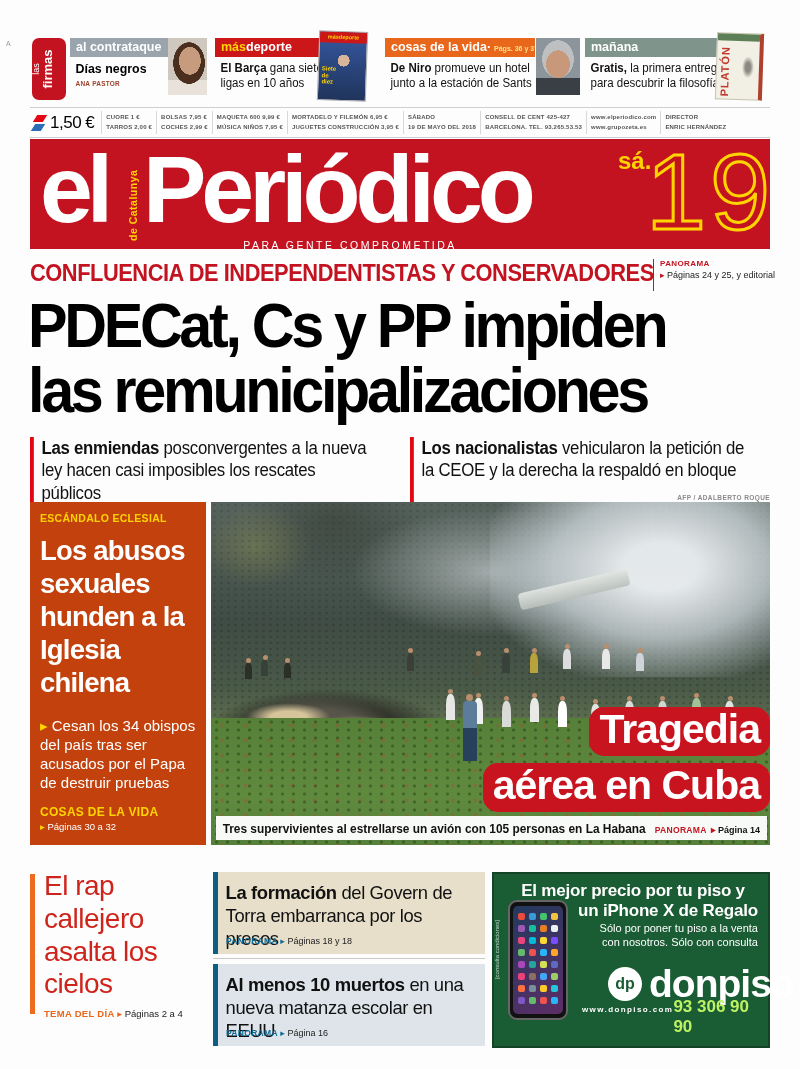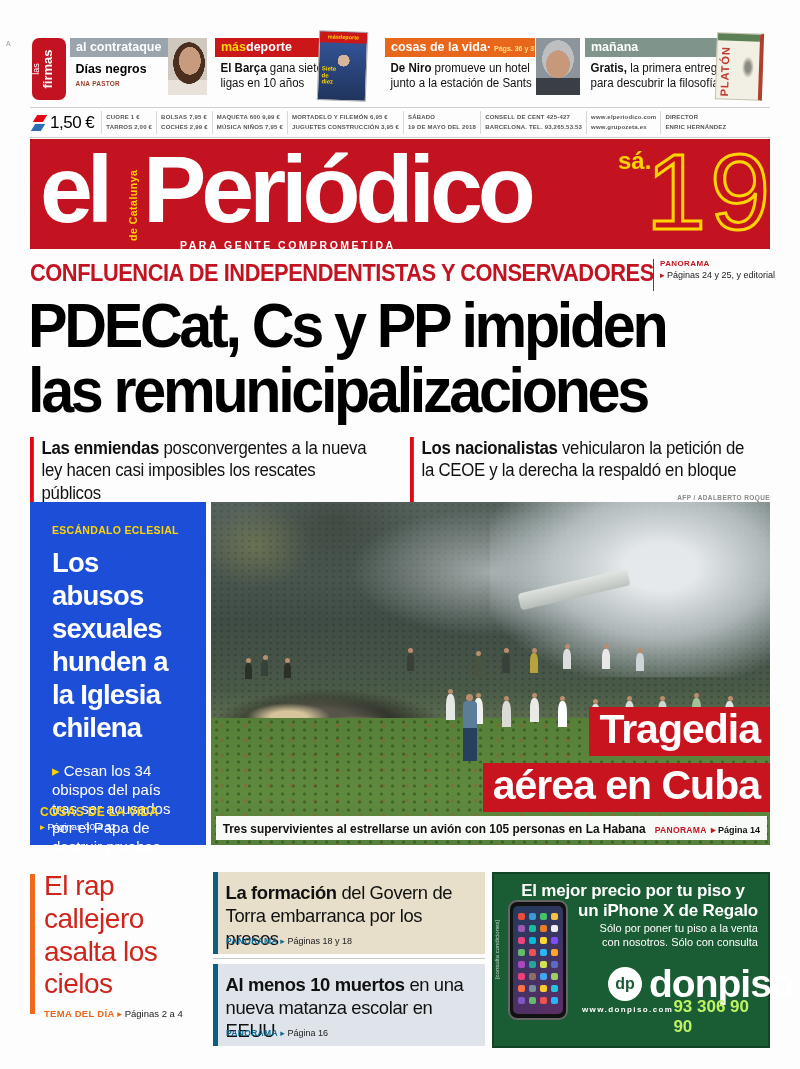--- a/index.html
+++ b/index.html
@@ -43,40 +43,40 @@
   .zeta::after{content:'';position:absolute;left:1px;bottom:1px;width:10px;height:7px;background:#2d6db5;transform:skewX(-32deg);}
   .price{font-size:17px;color:#000000;margin:0 7px 0 3px;letter-spacing:-.5px;flex:none;}
   .infocol{border-left:1px solid #d8d8d8;padding:2px 4px;display:flex;flex-direction:column;justify-content:center;flex:none;}
   .infocol .l{font-size:6px;font-weight:bold;color:#555;letter-spacing:.2px;line-height:1.55;white-space:nowrap;text-transform:uppercase;}
   .infocol .lower{text-transform:none;}
   
   .masthead{left:30px;top:139px;width:740px;height:110px;background:#c41320;overflow:hidden;}
   .mh-el{position:absolute;left:10px;top:0px;font-size:95px;line-height:100px;font-weight:bold;color:#fff;letter-spacing:-6px;}
   .mh-vert{position:absolute;left:97px;top:8px;height:94px;writing-mode:vertical-rl;transform:rotate(180deg);color:#ffd400;font-size:10.5px;font-weight:bold;letter-spacing:.5px;}
   .mh-name{position:absolute;left:113px;top:0px;font-size:95px;line-height:100px;font-weight:bold;color:#fff;letter-spacing:-5px;}
-  .mh-tag{position:absolute;left:150px;top:100px;width:340px;text-align:left;color:#fff;font-size:10.5px;font-weight:bold;letter-spacing:2.5px;}
+  .mh-tag{position:absolute;left:150px;top:100px;width:340px;text-align:center;color:#fff;font-size:10.5px;font-weight:normal;letter-spacing:2.5px;}
   .mh-day{position:absolute;left:588px;top:8px;color:#ffd400;font-size:24px;font-weight:bold;}
   .mh-num{position:absolute;left:616px;top:0px;font-size:108px;line-height:106px;font-weight:400;color:#c41320;-webkit-text-stroke:3px #ffd400;letter-spacing:4px;}
   
   .kicker-headline{left:30px;top:260px;font-size:23.5px;font-weight:bold;color:#c41320;letter-spacing:-.5px;white-space:nowrap;transform:scaleX(.93);transform-origin:left top;}
   .kicker-right{left:653px;top:259px;width:117px;height:32px;border-left:1px solid #c41320;padding-left:6px;}
   .kr-section{font-size:8px;font-weight:bold;color:#c41320;letter-spacing:.4px;}
   .kr-pages{font-size:9px;color:#222;margin-top:2px;}
   .arrow-red{color:#c41320;}
   .arrow-yellow{color:#ffd400;}
   .arrow-orange{color:#e8671b;}
   .arrow-blue{color:#0d6a95;}
   
   .headline{left:28px;top:293px;width:744px;}
   .hl-line{font-size:63px;font-weight:bold;color:#000;letter-spacing:-3.5px;line-height:65px;white-space:nowrap;transform:scaleX(.94);transform-origin:left top;}
   
   .decks{left:30px;top:437px;width:740px;display:flex;gap:20px;}
   .deck{flex:1;border-left:4px solid #e30613;padding-left:8px;font-size:17.5px;line-height:1.28;color:#111;letter-spacing:-.3px;transform:scaleX(.96);transform-origin:left top;}
   
-  .leftstory{left:30px;top:502px;width:176px;height:343px;background:#1d4ed8;color:#fff;box-sizing:border-box;padding:22px;}
+  .leftstory{left:30px;top:502px;width:176px;height:343px;background:#c2410c;color:#fff;box-sizing:border-box;padding:10px;}
   .ls-kicker{color:#ffd400;font-size:10.5px;font-weight:bold;letter-spacing:.3px;}
   .ls-headline{font-size:27.5px;font-weight:bold;line-height:1.2;margin-top:10px;letter-spacing:-.8px;}
   .ls-deck{font-size:15px;line-height:1.26;margin-top:18px;}
   .ls-foot{position:absolute;left:10px;bottom:13px;}
   .ls-section{color:#ffd400;font-size:12px;font-weight:bold;letter-spacing:.3px;}
   .ls-pages{color:#fff;font-size:9.5px;margin-top:2px;}
   
   .credit{left:211px;top:494px;width:559px;text-align:right;font-size:6.5px;color:#8a8a8a;font-weight:bold;letter-spacing:.4px;}
   .photo{left:211px;top:502px;width:559px;height:343px;overflow:hidden;background:#3d4a42;}
   .trees{position:absolute;left:0;right:0;top:0;height:64%;background:radial-gradient(ellipse 80px 60px at 8% 20%,rgba(150,150,60,.35),transparent 70%),radial-gradient(ellipse 120px 80px at 22% 8%,rgba(35,45,35,.85),transparent 75%),linear-gradient(180deg,#3d4a42 0%,#36433b 55%,#4a5a48 85%,#5d6e50 100%);}
@@ -85,21 +85,21 @@
   .smoke2{position:absolute;right:140px;top:5px;width:280px;height:130px;background:radial-gradient(ellipse,rgba(225,230,233,.6),transparent 70%);}
   .haze{position:absolute;inset:0;background:linear-gradient(180deg,rgba(200,210,215,.18),transparent 55%);}
   .fuselage{position:absolute;left:55%;top:23%;width:112px;height:17px;background:linear-gradient(#e3e6e2,#b9c0ba);transform:rotate(-13deg);border-radius:4px;opacity:.92;}
   .wreck{position:absolute;left:-12px;top:46%;width:50%;height:32%;background:radial-gradient(ellipse 60px 20px at 32% 52%,#d6c49a 30%,transparent 70%),radial-gradient(ellipse 80px 28px at 56% 68%,#baa87e 25%,transparent 70%),radial-gradient(ellipse 100px 38px at 42% 58%,#57554a 40%,transparent 75%),radial-gradient(ellipse 150px 52px at 46% 64%,#32352c 50%,transparent 80%);}
   .grass{position:absolute;left:0;right:0;bottom:0;height:37%;background-color:#5f8a3e;background-image:radial-gradient(circle,rgba(20,40,10,.4) 1px,transparent 2px),radial-gradient(circle,rgba(170,80,50,.45) 1.2px,transparent 2.3px),linear-gradient(180deg,#567f38,#5f8a3e 60%,#55813a);background-size:11px 8px,23px 15px,100% 100%;}
   .person{position:absolute;border-radius:40% 40% 0 0;}
   .person::before{content:'';position:absolute;top:-5px;left:25%;width:5px;height:5px;border-radius:50%;background:#b98e6d;}
   .cop{position:absolute;left:45%;top:58%;width:14px;height:60px;background:linear-gradient(180deg,#5b7d99 45%,#27405c 45%);border-radius:4px 4px 0 0;}
   .cop::before{content:'';position:absolute;top:-7px;left:3px;width:7px;height:7px;border-radius:50%;background:#b98e6d;}
   .overlay{position:absolute;right:0;bottom:33px;text-align:right;}
-  .ov{display:inline-block;background:#c8141f;color:#fff;font-weight:bold;font-size:41px;letter-spacing:-1px;padding:2px 10px 6px;line-height:1;}
+  .ov{display:inline-block;background:#c8141f;color:#fff;font-weight:bold;font-size:41px;letter-spacing:-1px;padding:2px 10px 6px;line-height:1;border-radius:15px;}
   .ovrow1{margin-bottom:7px;}
   .caption{position:absolute;right:3px;bottom:5px;background:rgba(255,255,255,.96);padding:3px 7px;white-space:nowrap;transform:scaleX(.95);transform-origin:right bottom;}
   .cap-text{font-size:12.5px;font-weight:bold;color:#111;}
   .cap-section{font-size:9px;font-weight:bold;color:#c41320;margin-left:5px;letter-spacing:.3px;}
   .cap-pages{font-size:9.5px;font-weight:bold;color:#111;}
   
   .bleft{left:30px;top:872px;width:178px;height:176px;}
   .bl-bar{position:absolute;left:0;top:2px;width:5px;height:140px;background:#ed6a1e;}
   .bl-headline{position:absolute;left:14px;top:-2px;font-size:28px;color:#cf241c;line-height:1.17;letter-spacing:-.5px;}
   .bl-foot{position:absolute;left:14px;top:136px;font-size:9.5px;color:#222;}

